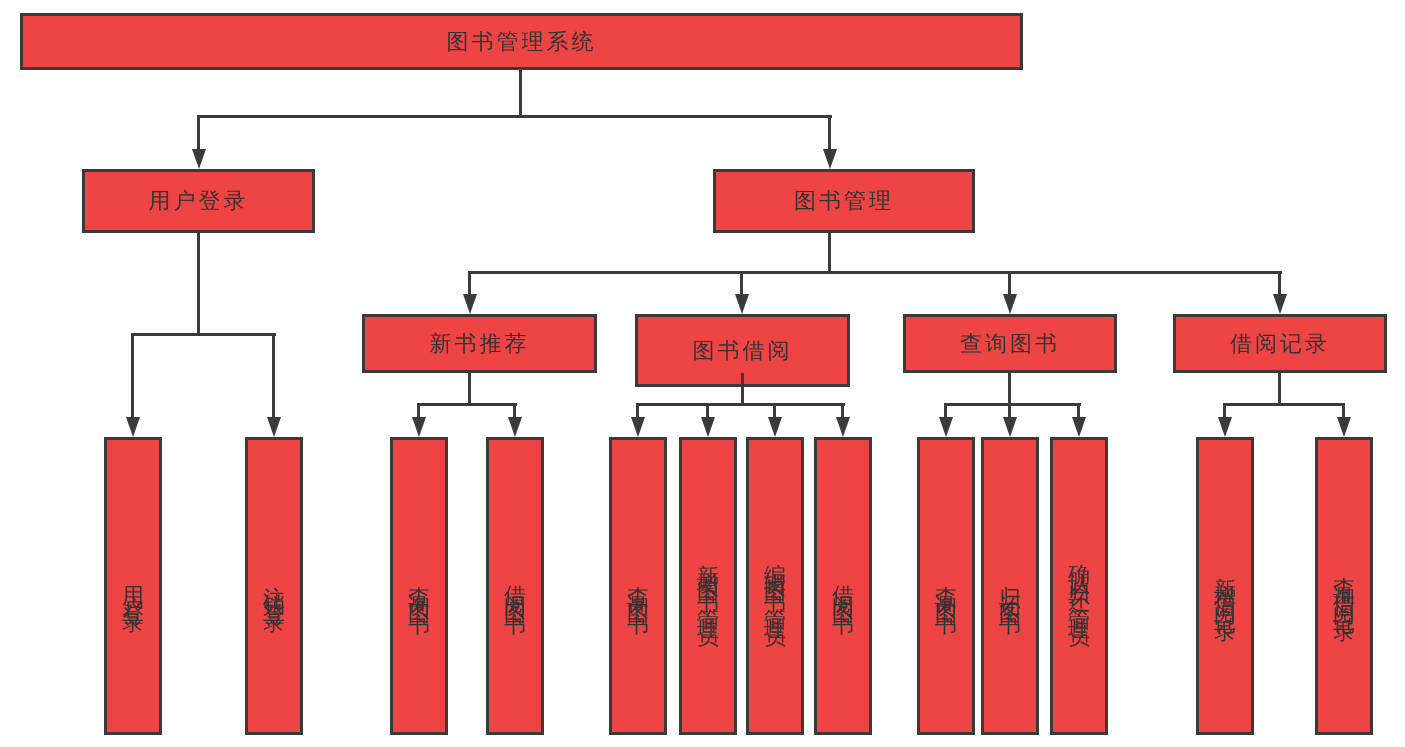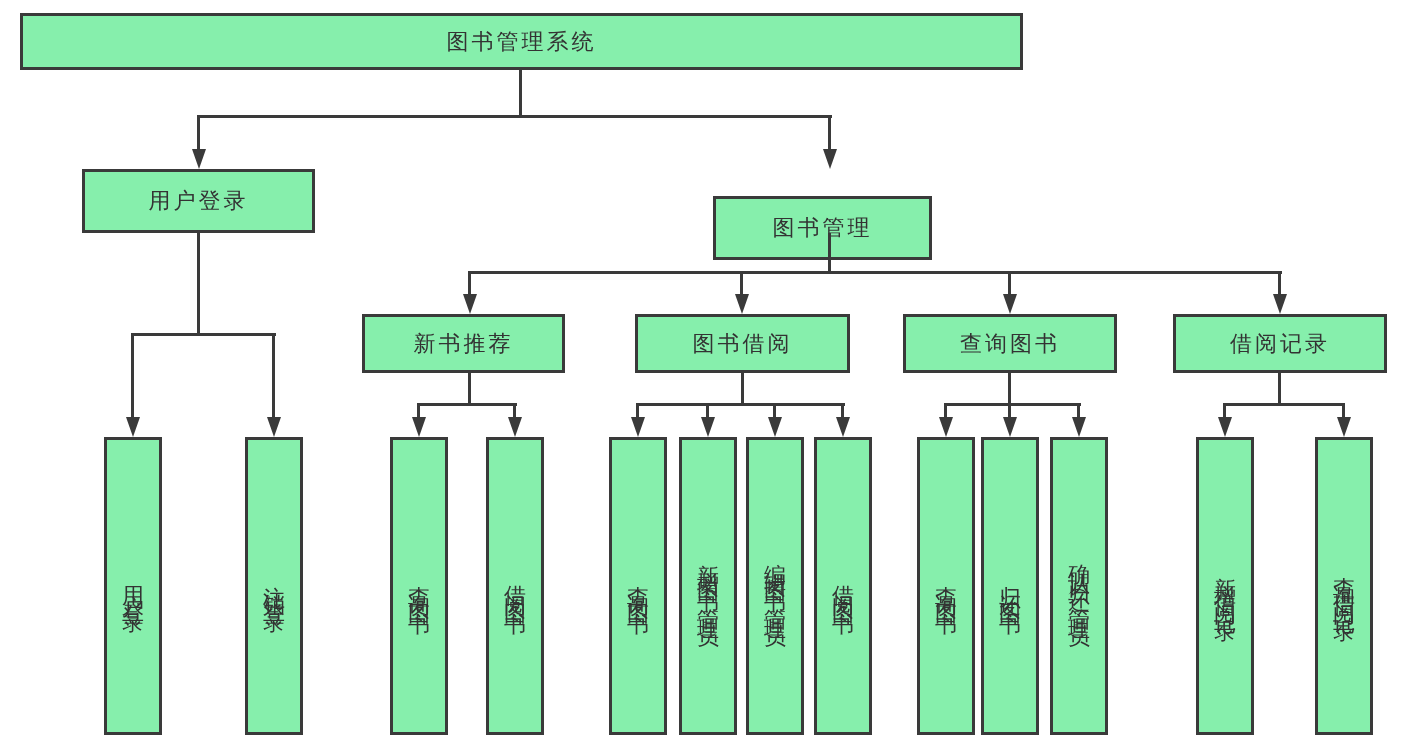--- a/index.html
+++ b/index.html
@@ -15,21 +15,21 @@
     height: 747px;
     background: var(--background);
     font-family: "Liberation Sans", sans-serif;
     color: var(--text);
     overflow: hidden;
   }
   .box {
     position: absolute;
     box-sizing: border-box;
     border: 3px solid var(--line);
-    background: #86efac;
+    background: #ef4444;
     display: flex;
     align-items: center;
     justify-content: center;
   }
   .hbox span {
     font-size: 22px;
     letter-spacing: 3px;
     white-space: nowrap;
     color: var(--text);
   }
@@ -74,21 +74,21 @@
   <div class="vl" style="left:519px; top:70px; height:47px;"></div>
   <div class="hl" style="left:197px; top:115px; width:635px;"></div>
   <div class="vl" style="left:197px; top:115px; height:36px;"></div>
   <div class="arr" style="left:192px; top:149px;"></div>
   <div class="vl" style="left:828px; top:115px; height:36px;"></div>
   <div class="arr" style="left:823px; top:149px;"></div>
 
   <div class="box hbox" style="left:82px; top:169px; width:233px; height:64px;">
     <span>用户登录</span>
   </div>
-  <div class="box hbox" style="left:713px; top:169px; width:219px; height:64px;margin-top:27px;">
+  <div class="box hbox" style="left:713px; top:169px; width:262px; height:64px;">
     <span>图书管理</span>
   </div>
 
   <div class="vl" style="left:197px; top:233px; height:103px;"></div>
   <div class="hl" style="left:131px; top:333px; width:145px;"></div>
   <div class="vl" style="left:131px; top:333px; height:86px;"></div>
   <div class="arr" style="left:126px; top:417px;"></div>
   <div class="vl" style="left:272px; top:333px; height:86px;"></div>
   <div class="arr" style="left:267px; top:417px;"></div>
 
@@ -96,24 +96,24 @@
   <div class="hl" style="left:468px; top:271px; width:814px;"></div>
   <div class="vl" style="left:468px; top:271px; height:24px;"></div>
   <div class="arr" style="left:463px; top:294px;"></div>
   <div class="vl" style="left:740px; top:271px; height:24px;"></div>
   <div class="arr" style="left:735px; top:294px;"></div>
   <div class="vl" style="left:1008px; top:271px; height:24px;"></div>
   <div class="arr" style="left:1003px; top:294px;"></div>
   <div class="vl" style="left:1278px; top:271px; height:24px;"></div>
   <div class="arr" style="left:1273px; top:294px;"></div>
 
-  <div class="box hbox" style="left:362px; top:314px; width:203px; height:59px;">
+  <div class="box hbox" style="left:362px; top:314px; width:235px; height:59px;">
     <span>新书推荐</span>
   </div>
-  <div class="box hbox" style="left:635px; top:314px; width:215px; height:59px;">
+  <div class="box hbox" style="left:635px; top:314px; width:215px; height:73px;">
     <span>图书借阅</span>
   </div>
   <div class="box hbox" style="left:903px; top:314px; width:214px; height:59px;">
     <span>查询图书</span>
   </div>
   <div class="box hbox" style="left:1173px; top:314px; width:214px; height:59px;">
     <span>借阅记录</span>
   </div>
 
   <div class="vl" style="left:468px; top:373px; height:33px;"></div>

